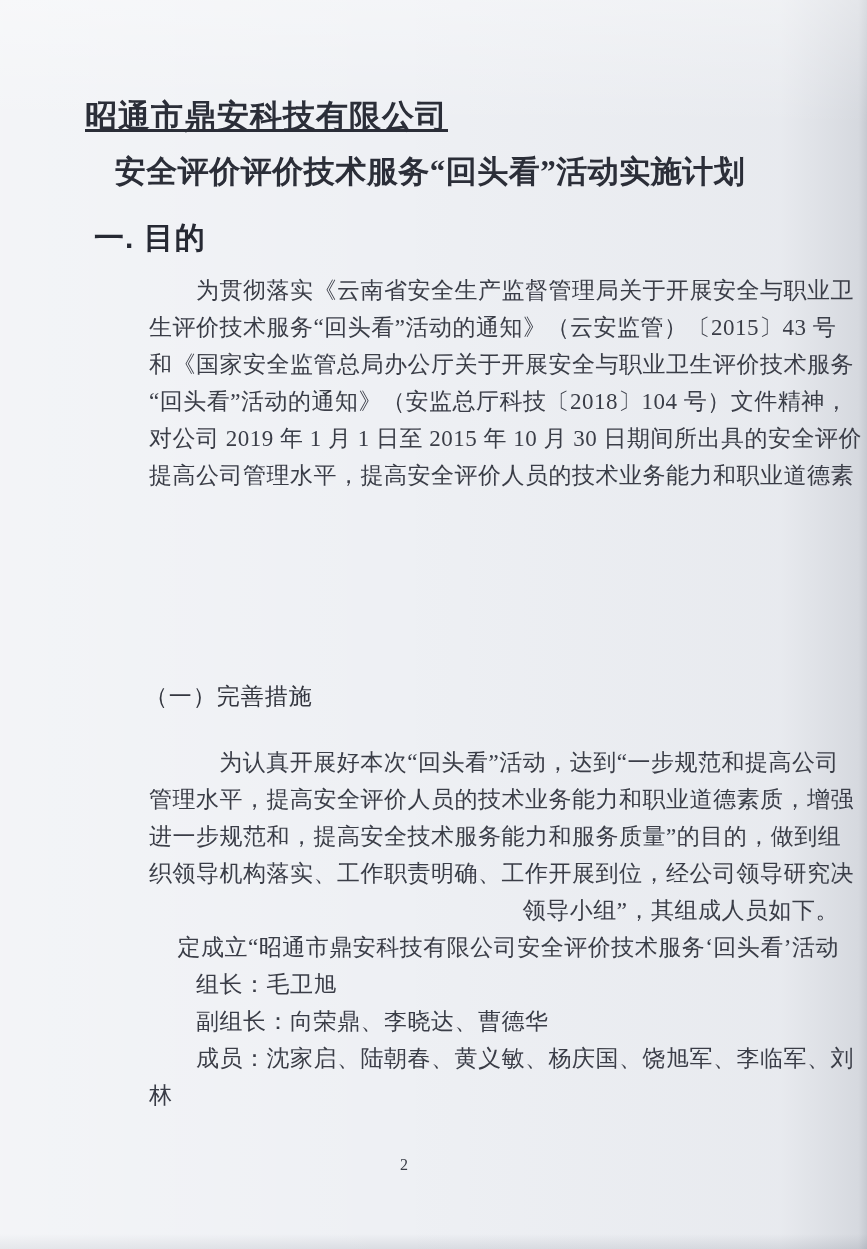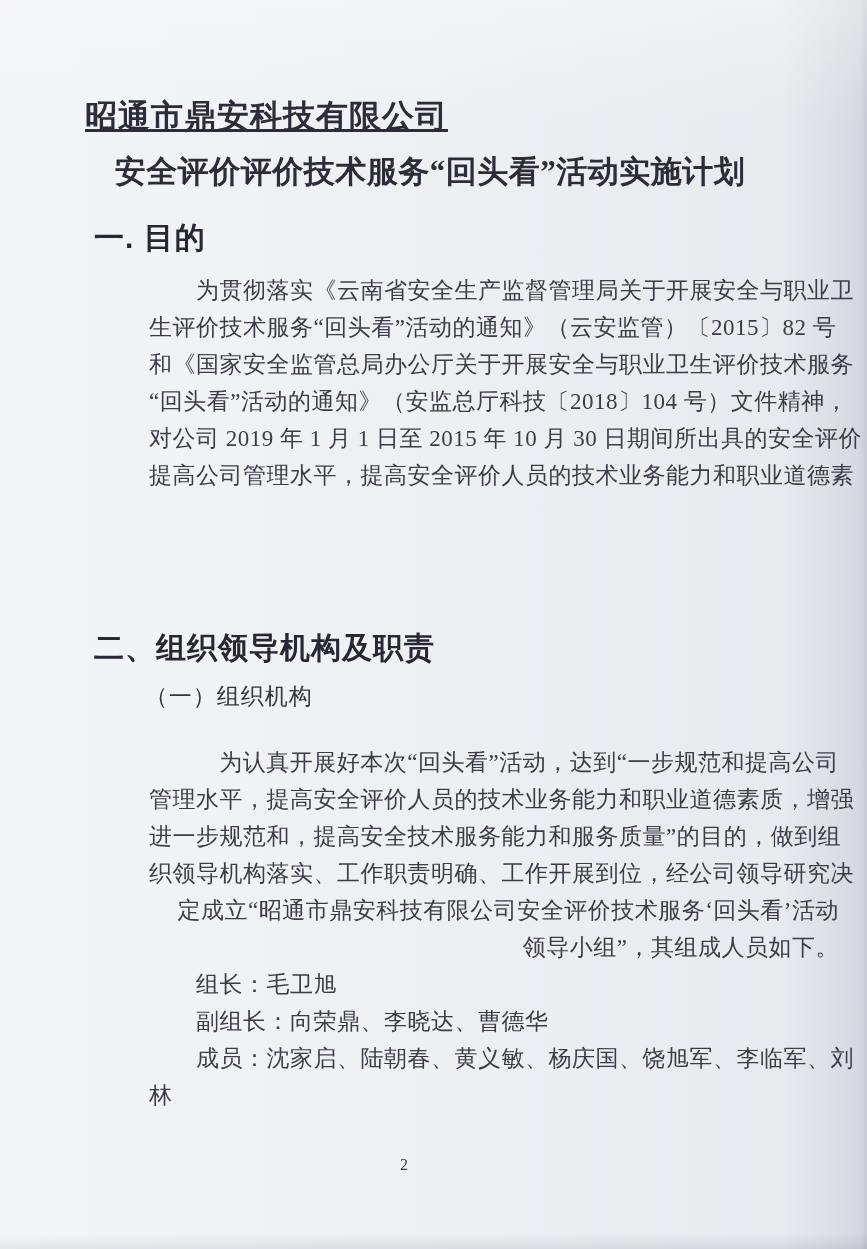--- a/index.html
+++ b/index.html
@@ -99,38 +99,37 @@
   <div class="content">
 
     <div class="doc-title">昭通市鼎安科技有限公司</div>
 
     <div class="doc-subtitle">安全评价评价技术服务“回头看”活动实施计划</div>
 
     <div class="sec-heading h-purpose">一. 目的</div>
 
     <div class="para para-purpose">
         <div class="line">　　为贯彻落实《云南省安全生产监督管理局关于开展安全与职业卫</div>
-        <div class="line">生评价技术服务“回头看”活动的通知》（云安监管）〔2015〕82 号</div>
+        <div class="line">生评价技术服务“回头看”活动的通知》（云安监管）〔2015〕43 号</div>
         <div class="line">和《国家安全监管总局办公厅关于开展安全与职业卫生评价技术服务</div>
         <div class="line">“回头看”活动的通知》（安监总厅科技〔2018〕104 号）文件精神，</div>
         <div class="line">对公司 2019 年 1 月 1 日至 2015 年 10 月 30 日期间所出具的安全评价</div>
         <div class="line">提高公司管理水平，提高安全评价人员的技术业务能力和职业道德素</div>
       </div>
 
-    <div class="sec-heading h-org">二、组织领导机构及职责</div>
 
-    <div class="sub-heading">（一）组织机构</div>
+    <div class="sub-heading">（一）完善措施</div>
 
     <div class="para para-org">
         <div class="line">　　为认真开展好本次“回头看”活动，达到“一步规范和提高公司</div>
         <div class="line">管理水平，提高安全评价人员的技术业务能力和职业道德素质，增强</div>
         <div class="line">进一步规范和，提高安全技术服务能力和服务质量”的目的，做到组</div>
         <div class="line">织领导机构落实、工作职责明确、工作开展到位，经公司领导研究决</div>
+        <div class="line">领导小组”，其组成人员如下。</div>
         <div class="line">定成立“昭通市鼎安科技有限公司安全评价技术服务‘回头看’活动</div>
-        <div class="line">领导小组”，其组成人员如下。</div>
       </div>
 
     <div class="para roster">
         <div class="line">　　组长：毛卫旭</div>
         <div class="line">　　副组长：向荣鼎、李晓达、曹德华</div>
         <div class="line">　　成员：沈家启、陆朝春、黄义敏、杨庆国、饶旭军、李临军、刘</div>
         <div class="line">林</div>
       </div>
 
   </div>

